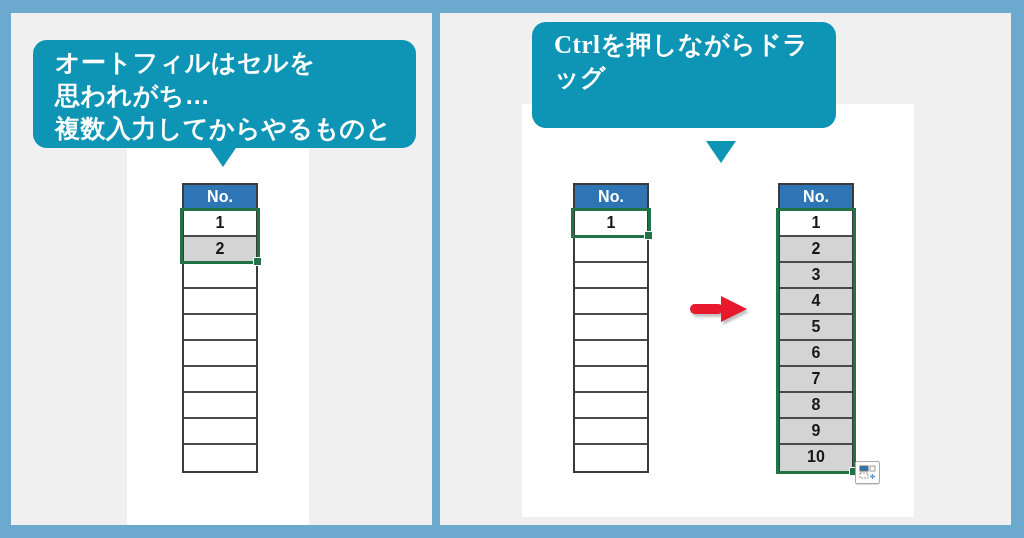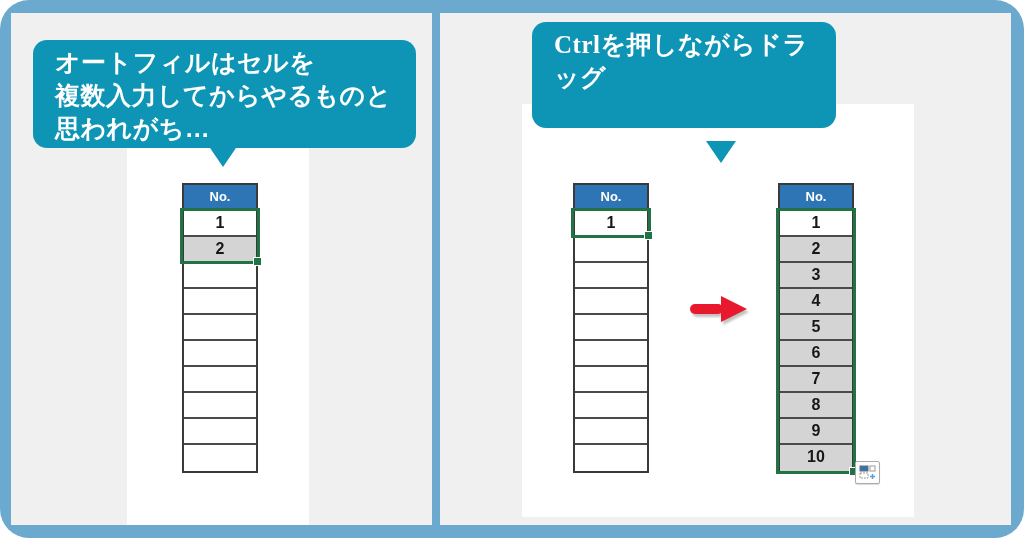--- a/index.html
+++ b/index.html
@@ -1,17 +1,17 @@
 <!DOCTYPE html>
 <html><head>
 <meta charset="utf-8">
 <style>
   * { margin:0; padding:0; box-sizing:border-box; }
   body { font-family:"Liberation Sans","DejaVu Sans",sans-serif; }
-  .canvas { position:relative; width:1024px; height:538px; background:#6CA9CE; overflow:hidden;border-radius:29px; }
+  .canvas { position:relative; width:1024px; height:538px; background:#6CA9CE; overflow:hidden; }
 
   .panel { position:absolute; top:13px; height:512px; background:#F0F0F1; }
   .panel.left  { left:11px;  width:421px; }
   .panel.right { left:440px; width:571px; }
 
   .white-area { position:absolute; background:#FFFFFF; }
   .white-left  { left:127px; top:140px; width:182px; height:385px; }
 
   .bubble { position:absolute; background:#0E94B5; border-radius:14px; color:#FFFFFF;
             font-weight:700; font-size:25px; line-height:33px; letter-spacing:.5px;
@@ -19,21 +19,21 @@
   .bubble-left  { left:33px;  top:40px; width:383px; height:108px; }
   .bubble-right { left:532px; top:22px; width:304px; height:106px;font-family:Liberation Serif, serif; }
   .bubble-tail { position:absolute; width:0; height:0;
                  border-left:15px solid transparent; border-right:15px solid transparent;
                  border-top:22px solid #0E94B5; }
   .tail-left  { left:208px; top:145px; }
   .tail-right { left:706px; top:141px; }
 
   .excel-col { position:absolute; width:76px; border:2px solid #3A3A3A; background:#fff; }
   .col-header { height:26px; background:#2E75B6; color:#FFFFFF; font-weight:700;
-                font-size:13px; text-align:center; line-height:24px;
+                font-size:16px; text-align:center; line-height:24px;
                 border-bottom:2px solid #1C1C1C; }
   .cell { height:26px; background:#FFFFFF; border-bottom:2px solid #4A4A4A;
           font-weight:700; font-size:16px; color:#171717; text-align:center; line-height:24px; }
   .cell:last-child { border-bottom:none; }
   .cell.gray { background:#D4D4D4; }
   .col-a { left:182px; top:183px; }
   .col-b { left:573px; top:183px; }
   .col-c { left:778px; top:183px; }
 
   .selection { position:absolute; border:3px solid #217346; background:transparent; pointer-events:none; }
@@ -59,22 +59,22 @@
   <div class="panel left">
     <div class="white-area white-left" style="left:116px; top:127px;"></div>
   </div>
 
   <div class="panel right">
     <div class="white-area" style="left:82px; top:91px; width:392px; height:413px;"></div>
   </div>
 
   <div class="bubble bubble-left">
     <div>オートフィルはセルを</div>
+    <div>思われがち…</div>
     <div>複数入力してからやるものと</div>
-    <div>思われがち…</div>
   </div>
   <div class="bubble-tail tail-left"></div>
 
   <div class="bubble bubble-right">
     <div>Ctrlを押しながらドラッグ</div>
   </div>
   <div class="bubble-tail tail-right"></div>
 
   <div class="excel-col col-a">
     <div class="col-header">No.</div>

